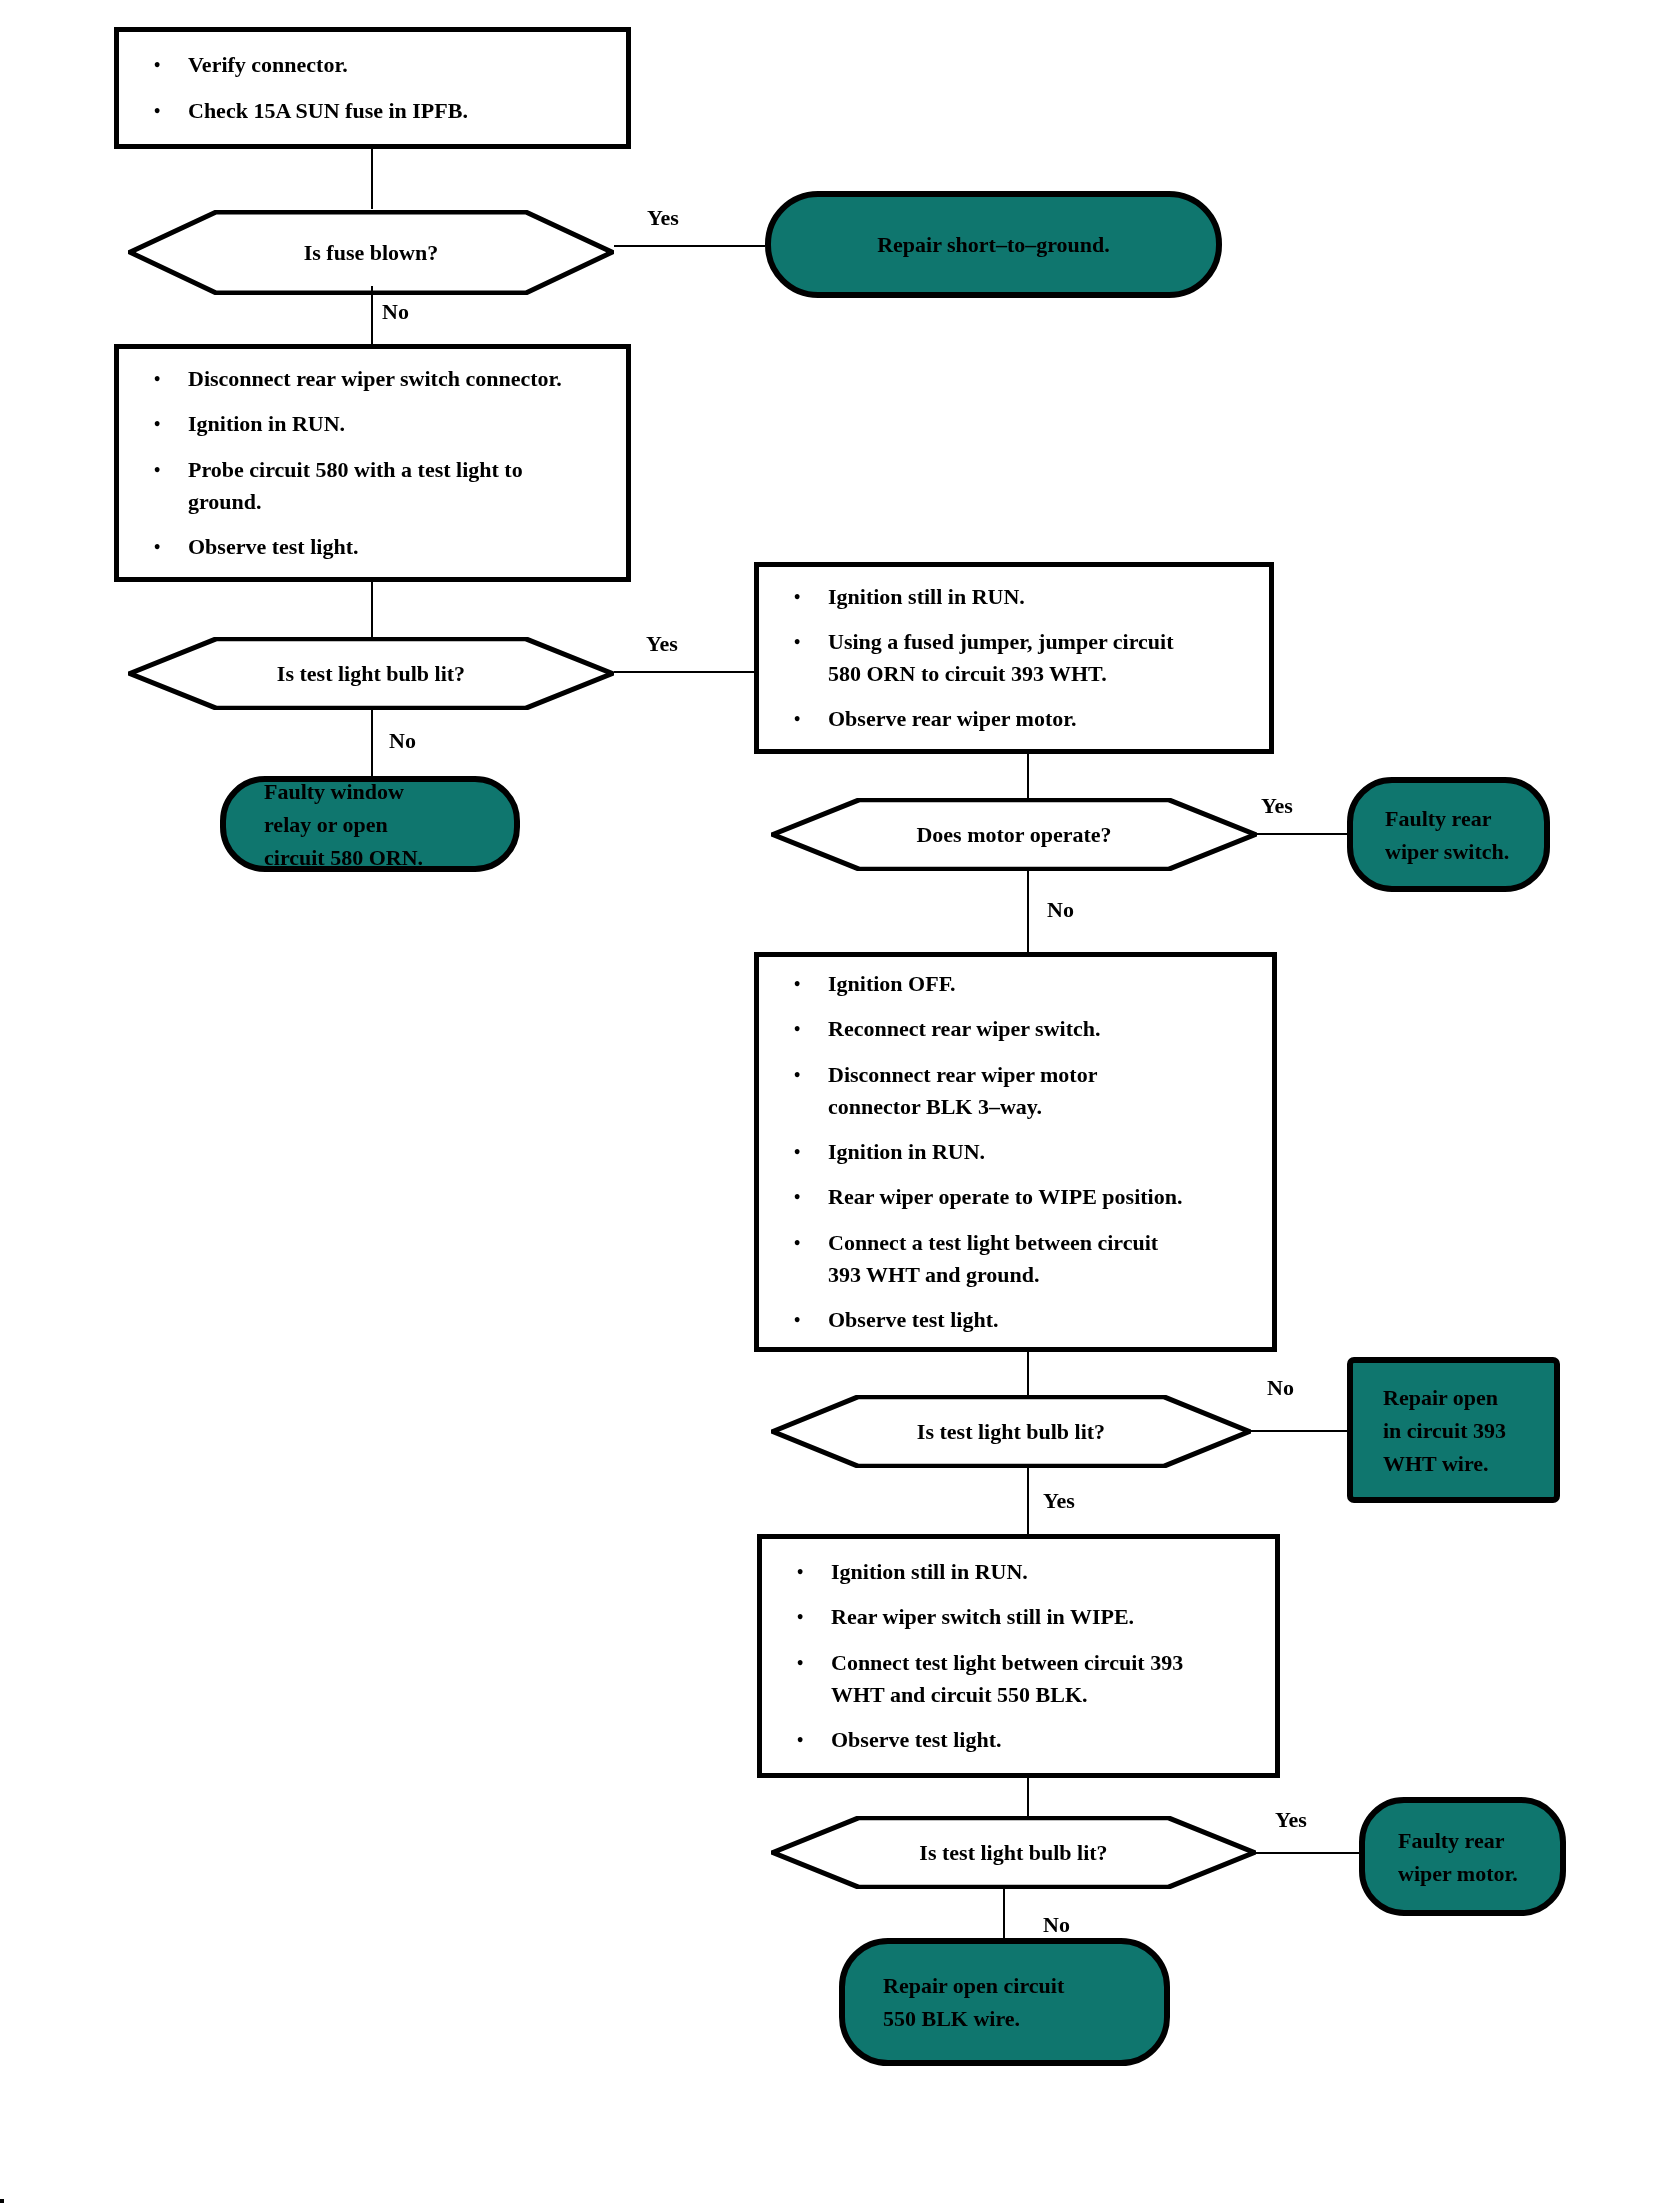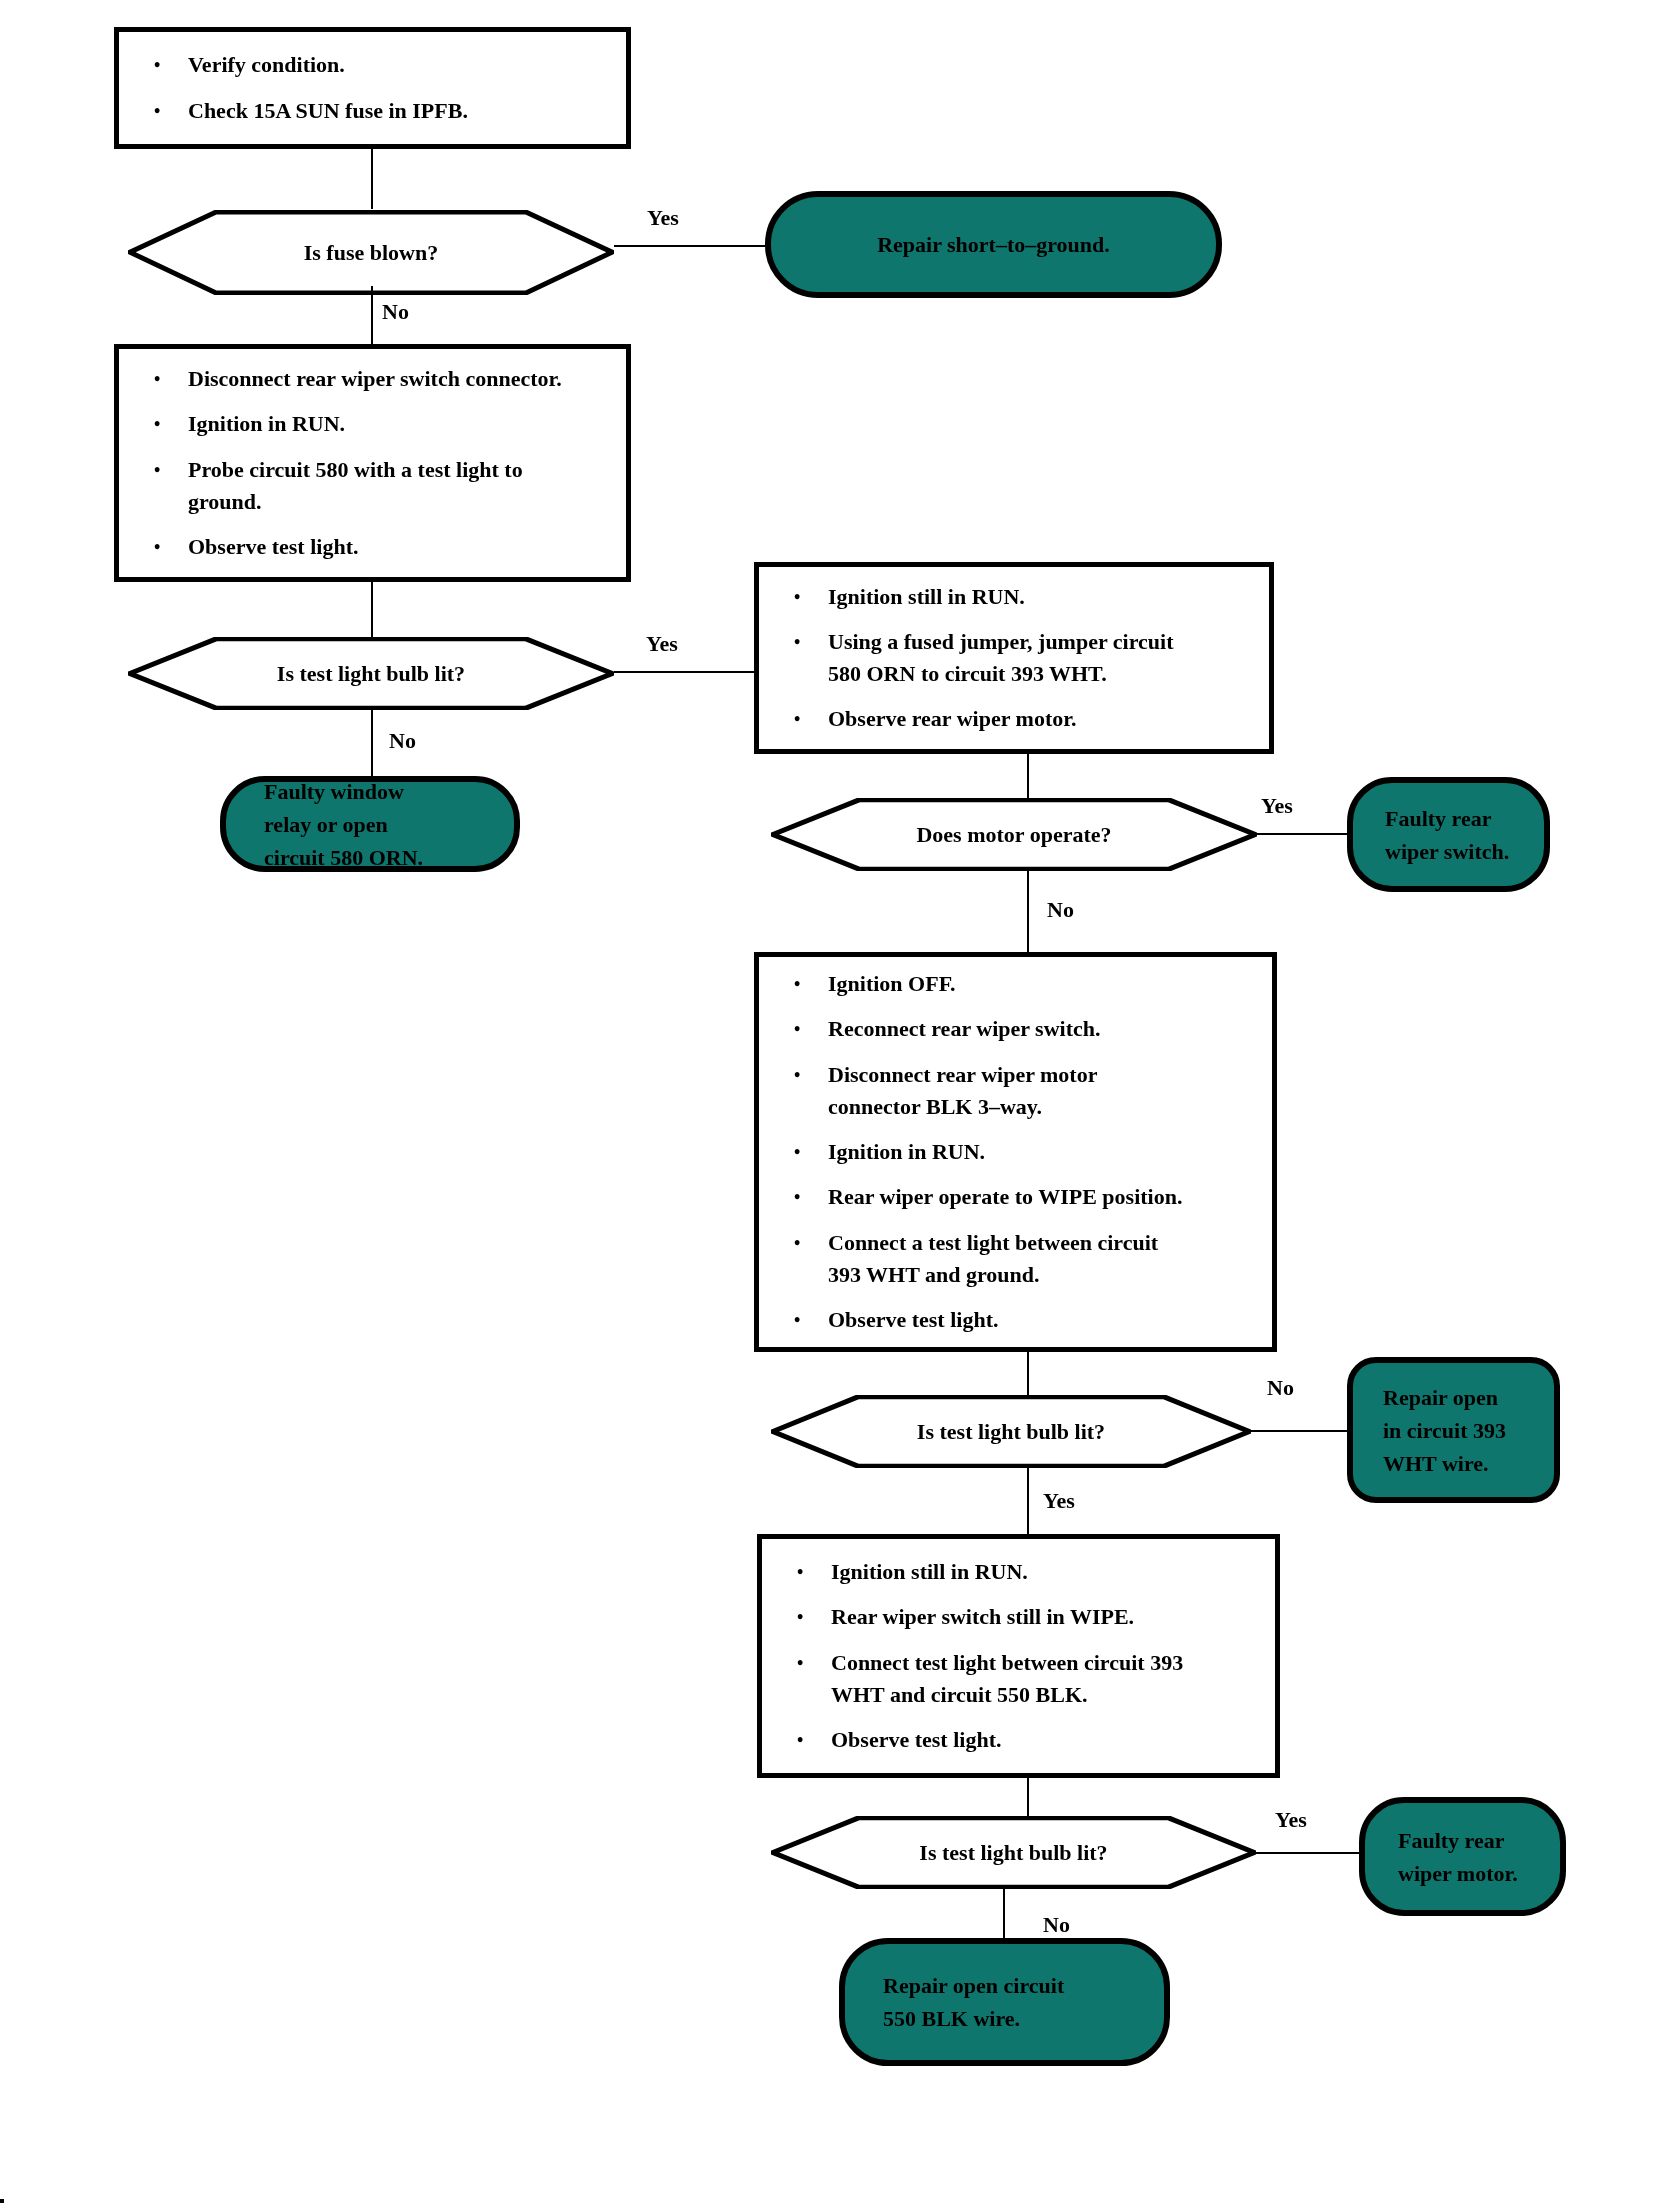--- a/index.html
+++ b/index.html
@@ -76,21 +76,21 @@
   #yes3{left:1261px;top:793px;}
   #h3{left:1257px;top:833px;width:90px;height:2.4px;}
   #stad3{left:1347px;top:777px;width:203px;height:115px;border-radius:45px;padding-left:32px;}
   #no3{left:1047px;top:897px;}
   #v6{left:1027px;top:871px;width:2.4px;height:81px;}
   #box4{left:754px;top:952px;width:523px;height:400px;}
   #v7{left:1027px;top:1352px;width:2.4px;height:43px;}
   #hex4{left:771px;top:1395px;width:480px;height:73px;}
   #no4{left:1267px;top:1375px;}
   #h4{left:1251px;top:1430px;width:96px;height:2.4px;}
-  #stad4{left:1347px;top:1357px;width:213px;height:146px;border-radius:29px;padding-left:30px;}
+  #stad4{left:1347px;top:1357px;width:213px;height:146px;border-radius:7px;padding-left:30px;}
   #yes4{left:1043px;top:1488px;}
   #v8{left:1027px;top:1468px;width:2.4px;height:66px;}
   #box5{left:757px;top:1534px;width:523px;height:244px;}
   #v9{left:1027px;top:1778px;width:2.4px;height:38px;}
   #hex5{left:771px;top:1816px;width:485px;height:73px;}
   #yes5{left:1275px;top:1807px;}
   #h5{left:1256px;top:1852px;width:103px;height:2.4px;}
   #stad5{left:1359px;top:1797px;width:207px;height:119px;border-radius:45px;padding-left:33px;}
   #no5{left:1043px;top:1912px;}
   #v10{left:1003px;top:1889px;width:2.4px;height:49px;}
@@ -99,21 +99,21 @@
 </style>
 </head>
 <body>
 
 <div class="page">
 
   <div class="pbox" id="box1">
     <div class="li">
       <span class="bullet">•</span>
       <div class="litext">
-          <div class="tline">Verify condition.</div>
+          <div class="tline">Verify connector.</div>
         </div>
     </div>
     <div class="li">
       <span class="bullet">•</span>
       <div class="litext">
           <div class="tline">Check 15A SUN fuse in IPFB.</div>
         </div>
     </div>
   </div>
 

